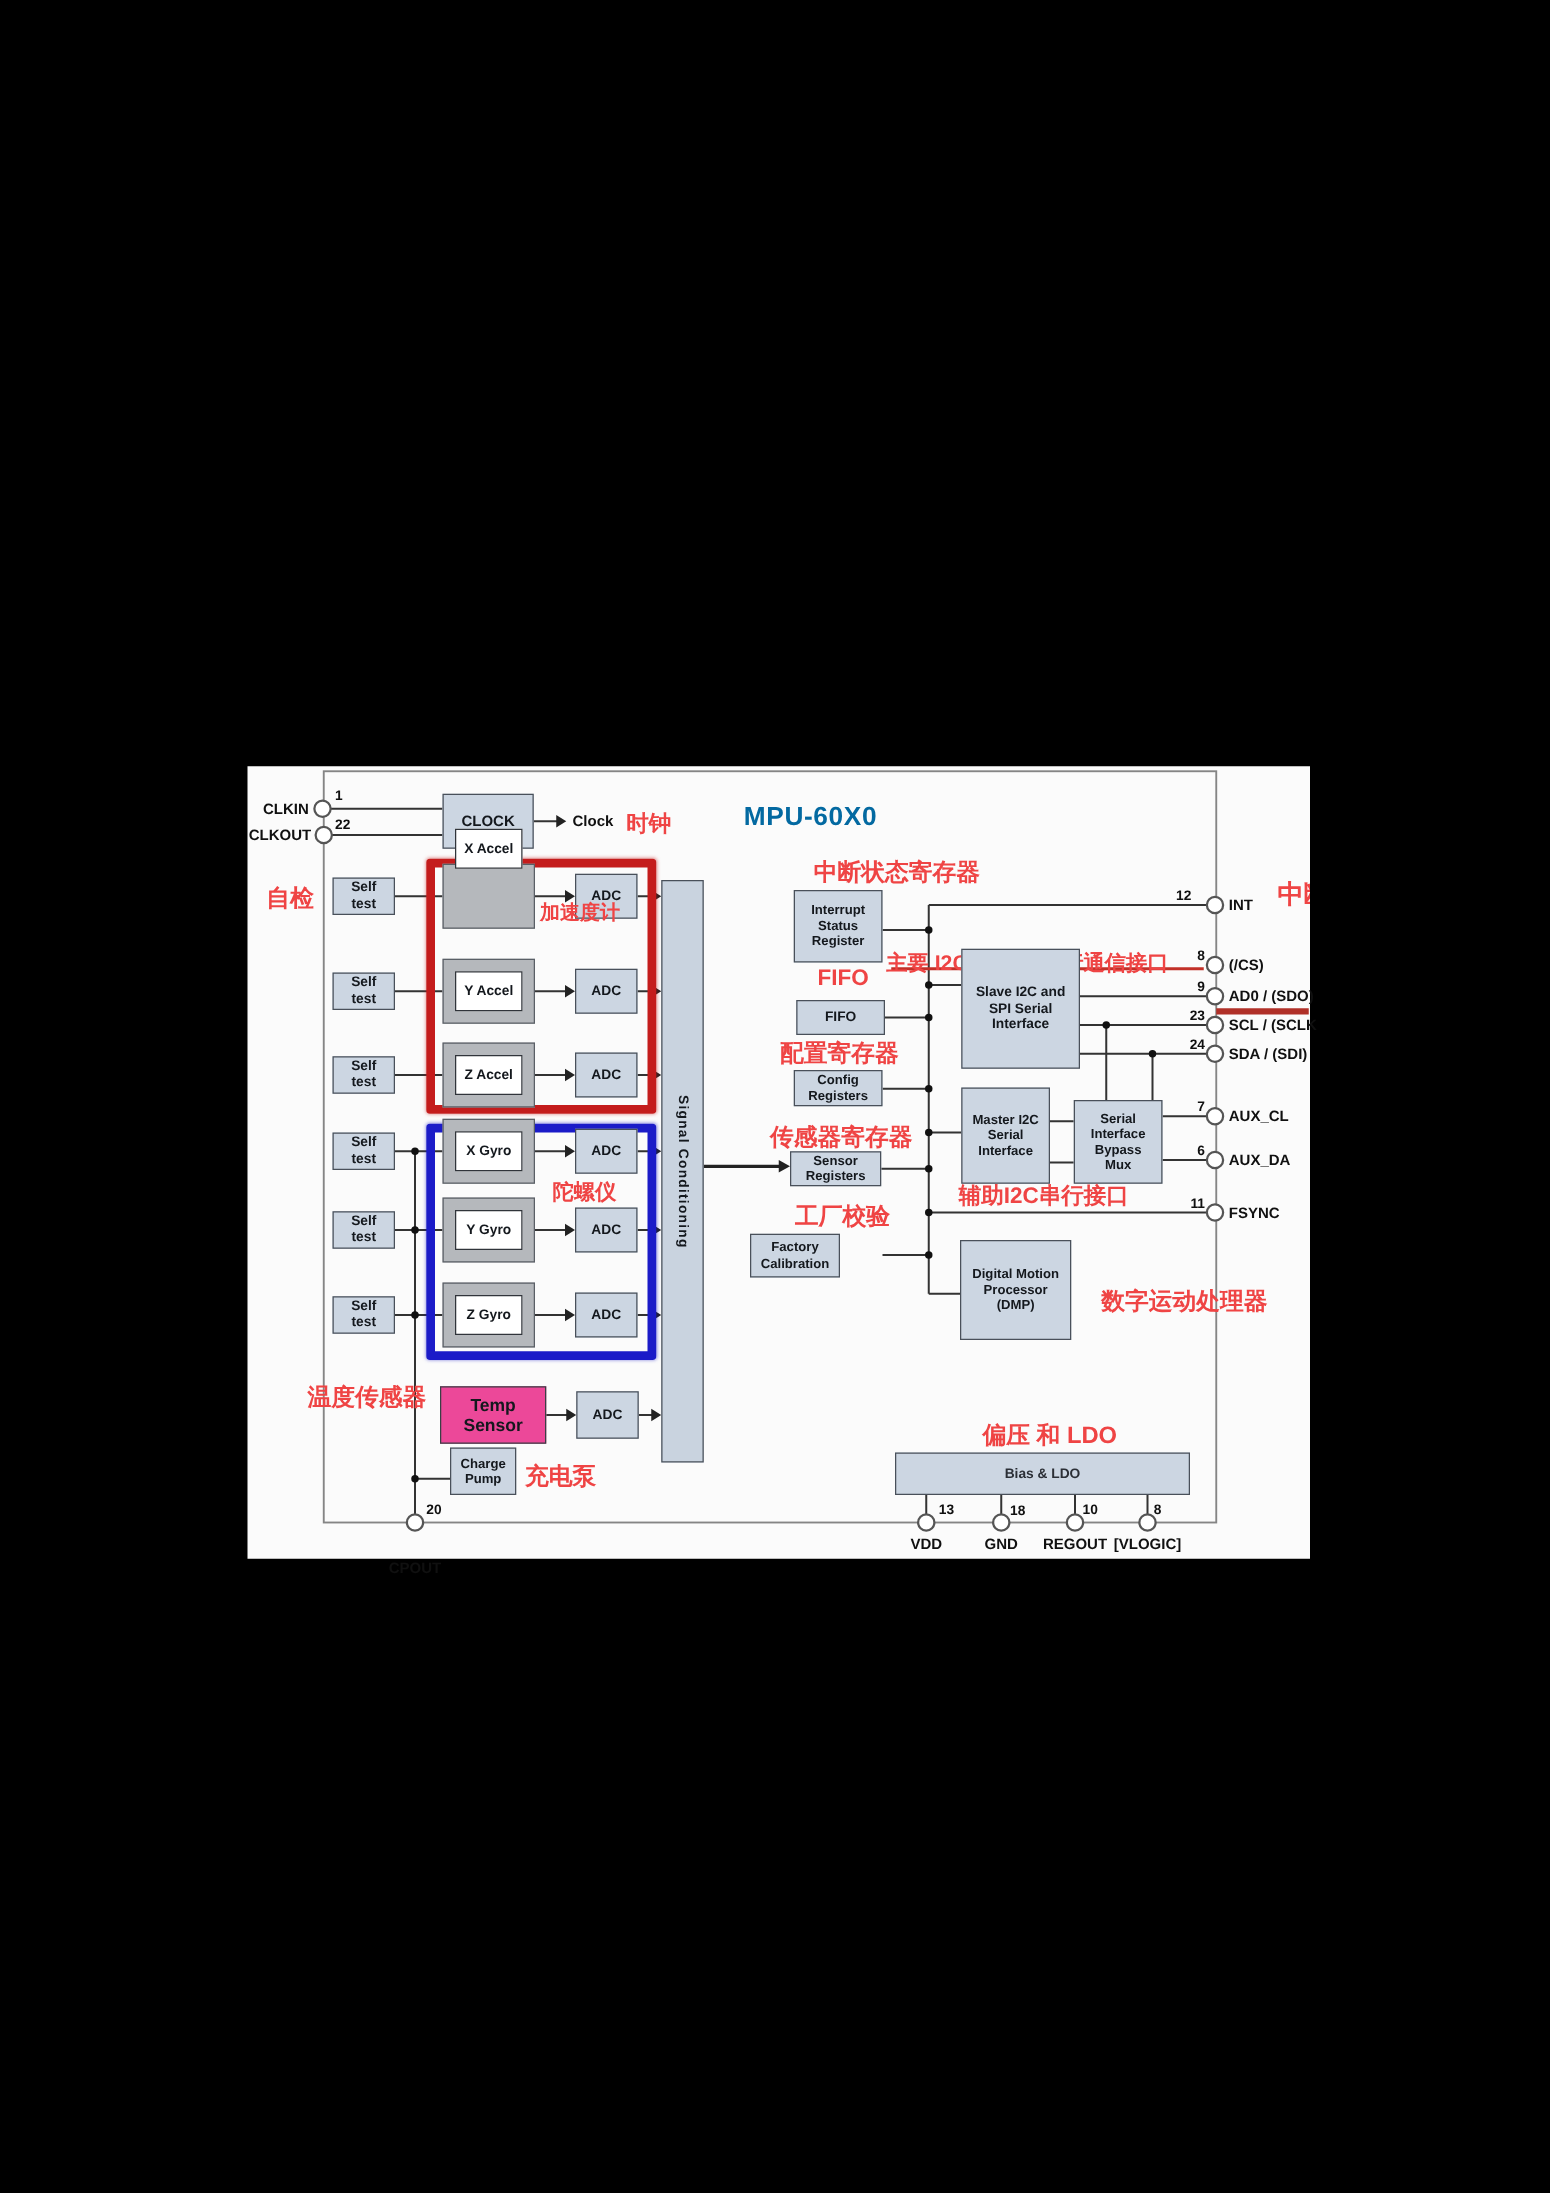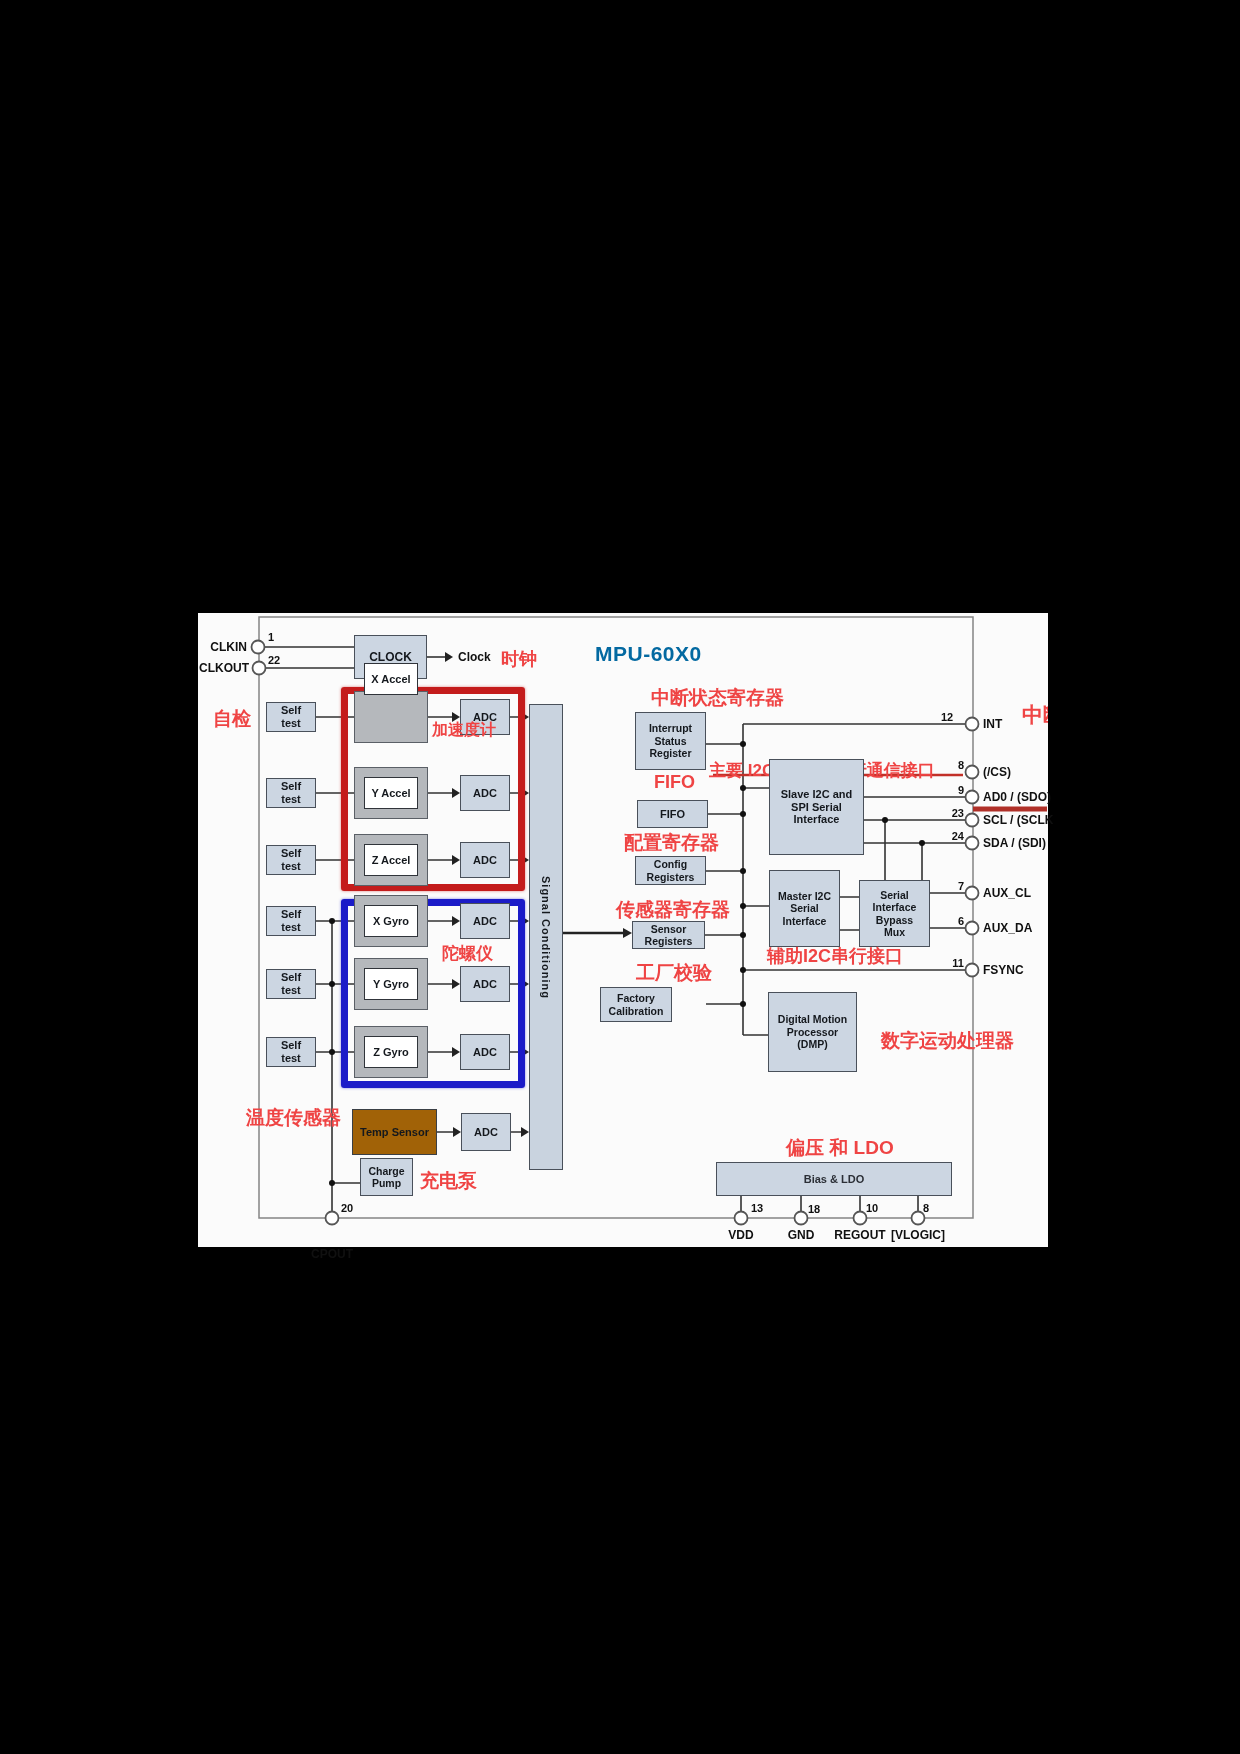--- a/index.html
+++ b/index.html
@@ -7,22 +7,22 @@
         font-family:"Liberation Sans",sans-serif;}
   .panel{position:absolute;left:198px;top:613px;width:850px;height:634px;background:#fbfbfb;}
   .wires{position:absolute;left:0;top:0;width:1240px;height:1754px;}
   .blk{position:absolute;box-sizing:border-box;background:#ccd6e2;border:1.6px solid #49505a;
        color:#14181d;font-weight:bold;font-size:11px;line-height:1.18;display:flex;
        align-items:center;justify-content:center;text-align:center;white-space:pre-line;}
   .outerbox{position:absolute;box-sizing:border-box;background:#b5b8bc;border:1.6px solid #5a5f66;}
   .innerbox{position:absolute;box-sizing:border-box;background:#ffffff;border:1.6px solid #30343a;
        color:#14181d;font-weight:bold;font-size:11px;display:flex;align-items:center;
        justify-content:center;text-align:center;}
-  .whitebox{position:absolute;box-sizing:border-box;background:#a16207;border:1.6px solid #3a3f45;
-       color:#14181d;font-weight:bold;font-size:11px;display:flex;align-items:center;
+  .whitebox{position:absolute;box-sizing:border-box;background:#ec4899;border:1.6px solid #3a3f45;
+       color:#14181d;font-weight:bold;font-size:14px;display:flex;align-items:center;
        justify-content:center;text-align:center;}
   .vtext{writing-mode:vertical-rl;letter-spacing:1px;font-size:11px;}
   .lbl{position:absolute;color:#101010;font-weight:bold;font-size:12px;white-space:nowrap;}
   .num{position:absolute;color:#101010;font-weight:bold;font-size:11px;white-space:nowrap;}
   .rnote{position:absolute;color:#ef4444;font-weight:bold;white-space:nowrap;}
   .title{position:absolute;color:#0369a1;font-weight:bold;font-size:21px;letter-spacing:.5px;}
   .groupbox{position:absolute;box-sizing:border-box;border-radius:3px;}
   .gb-red{border:7px solid #c41c1c;box-shadow:0 0 3px rgba(196,28,28,.55);}
   .gb-blue{border:7px solid #1b1bc8;box-shadow:0 0 3px rgba(27,27,200,.55);}
   .clipwrap{position:absolute;overflow:hidden;}

